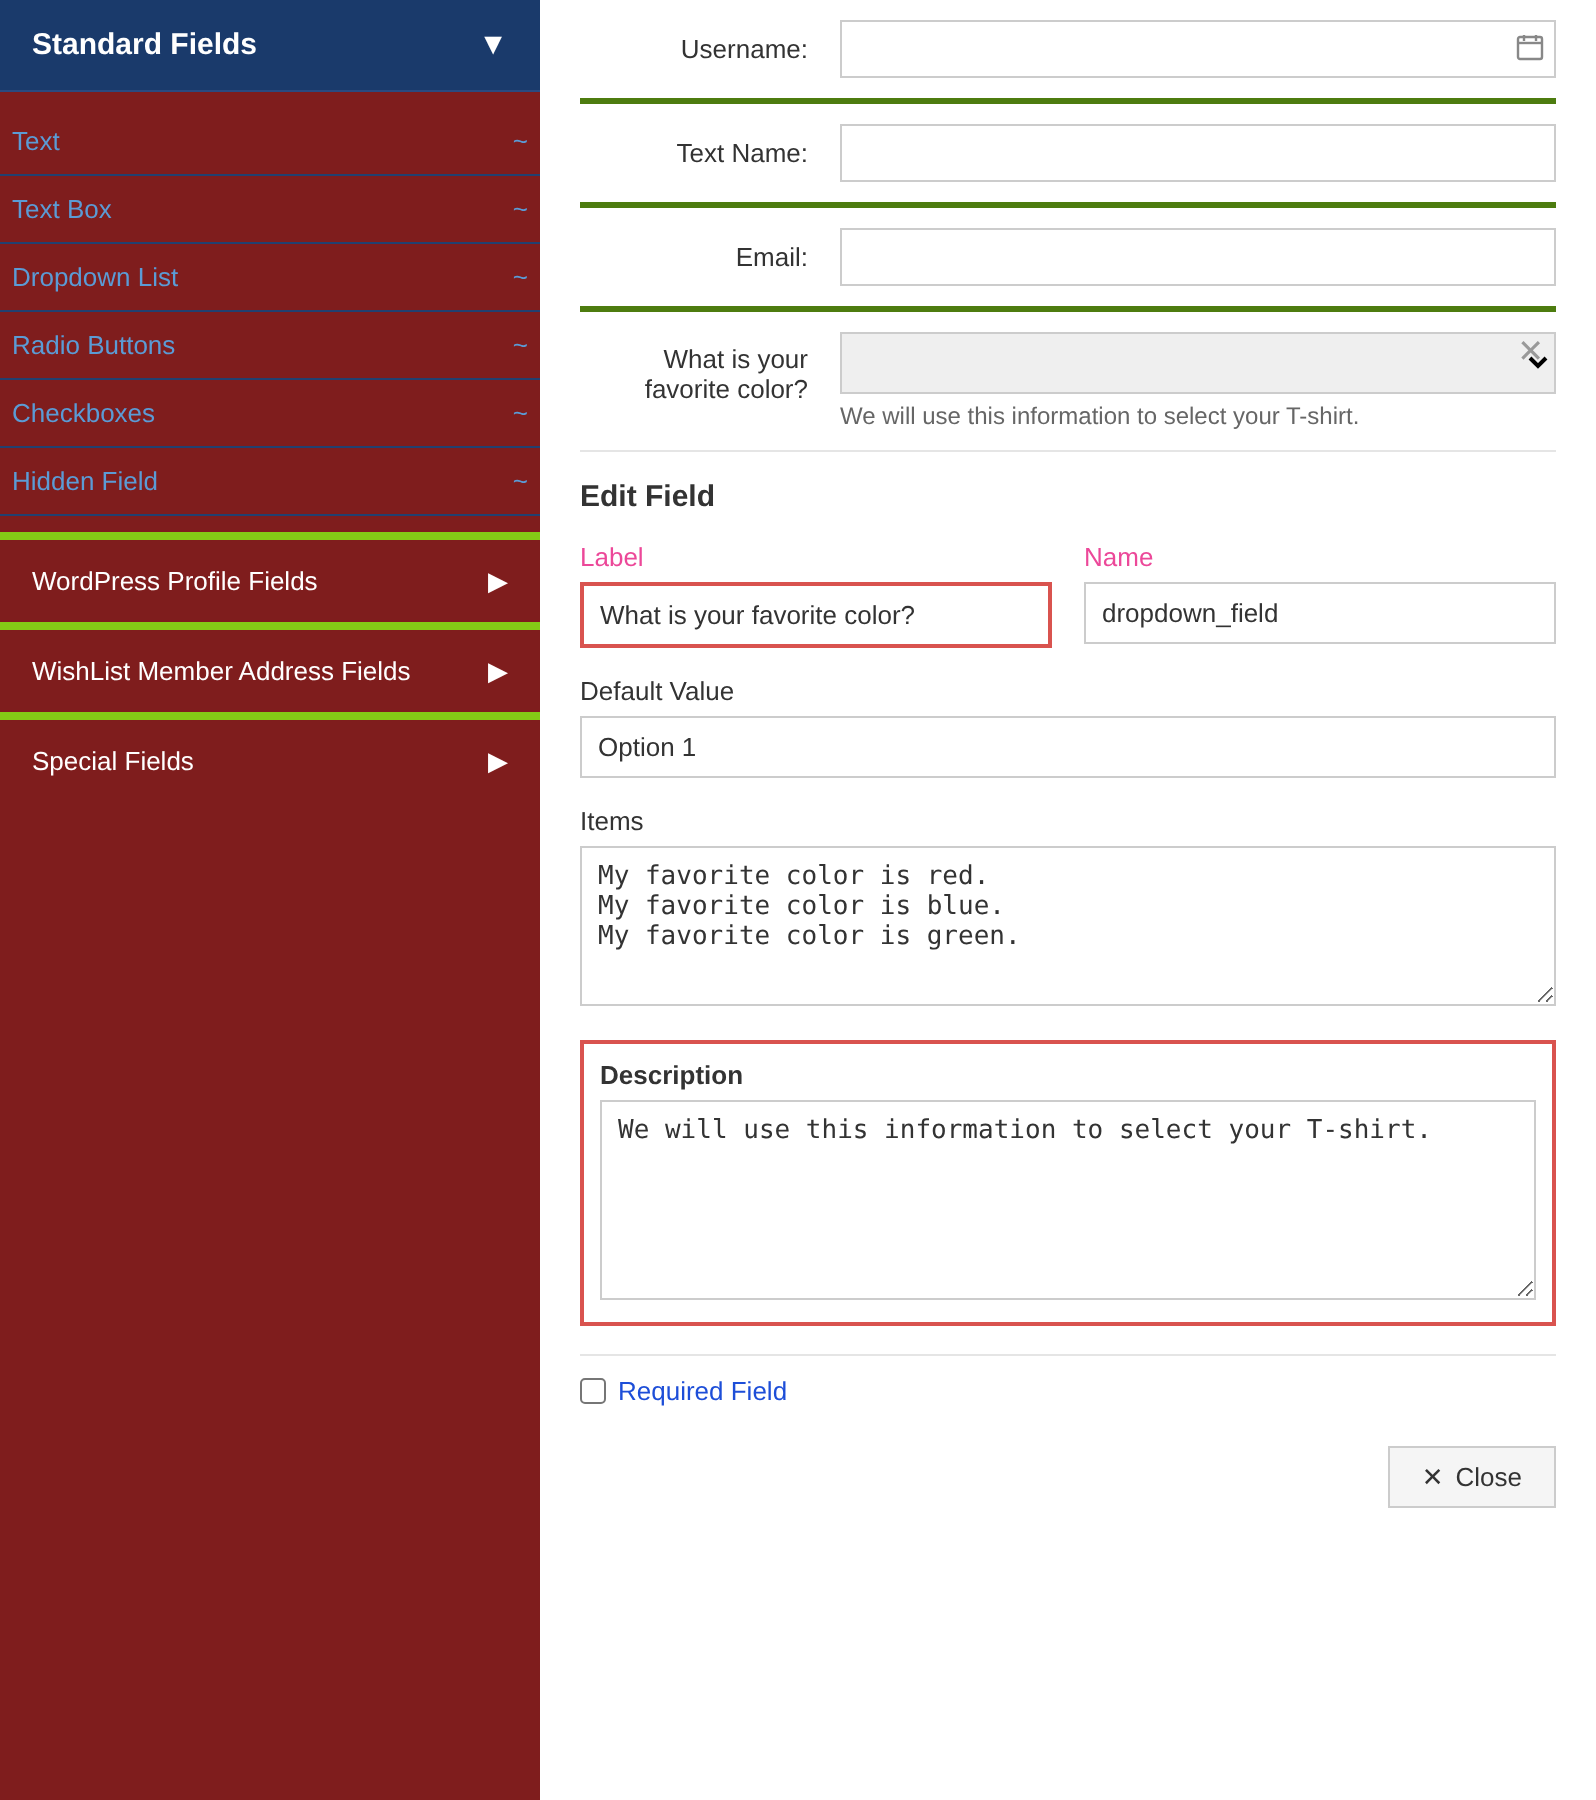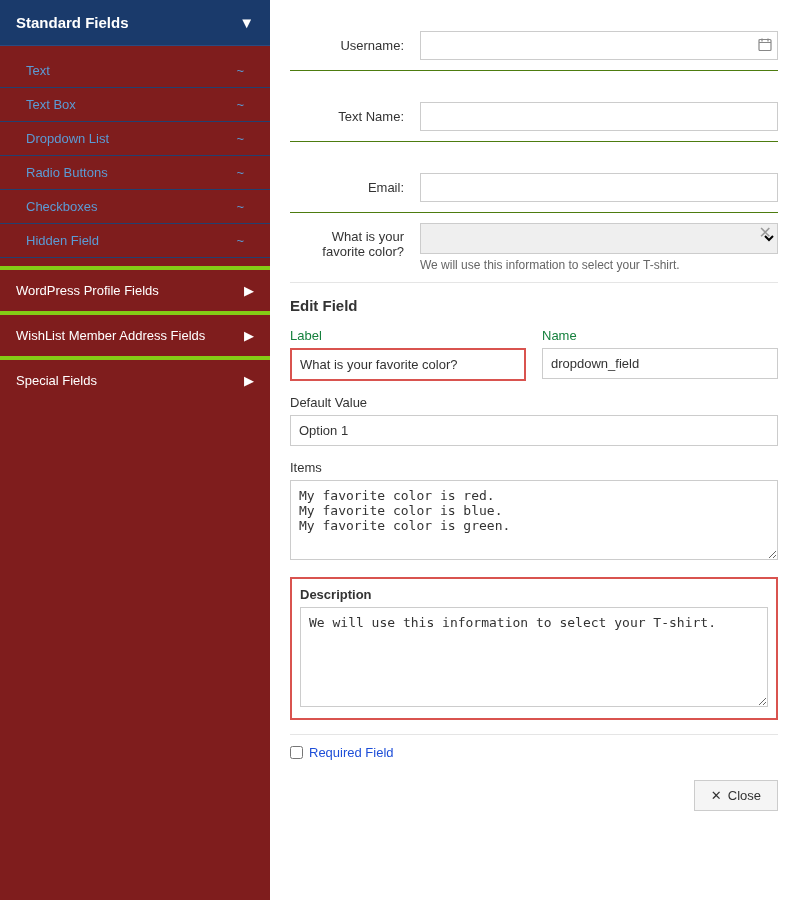--- a/index.html
+++ b/index.html
@@ -30,21 +30,21 @@
     }
 
     .field-list {
       padding: 8px 0;
     }
 
     .field-item {
       display: flex;
       align-items: center;
       justify-content: space-between;
-      padding: 9px 26px;
+      padding: 9px 6px;
       color: #5b9bd5;
       cursor: pointer;
       border-bottom: 1px solid #224070;
       font-size: 13px;
     }
 
     .section-header {
       display: flex;
       align-items: center;
       justify-content: space-between;
@@ -66,22 +66,21 @@
 
     .form-section {
       padding: 0 20px;
       background: #fff;
     }
 
     .form-row {
       display: flex;
       align-items: center;
       padding: 10px 0;
-      border-bottom: 1px solid #4d7c0f;
-      margin-top: 21px;
+      border-bottom: 3px solid #4d7c0f;
     }
 
     .form-row label {
       width: 130px;
       text-align: right;
       padding-right: 16px;
       font-size: 13px;
       color: #333;
       flex-shrink: 0;
     }
@@ -183,21 +182,21 @@
       margin-bottom: 14px;
     }
 
     .edit-field-col {
       flex: 1;
     }
 
     .edit-field-col label {
       display: block;
       font-size: 13px;
-      color: #15803d;
+      color: #ec4899;
       margin-bottom: 5px;
     }
 
     .edit-field-col input[type="text"] {
       width: 100%;
       padding: 7px 8px;
       border: 1px solid #ccc;
       font-size: 13px;
       color: #333;
     }

